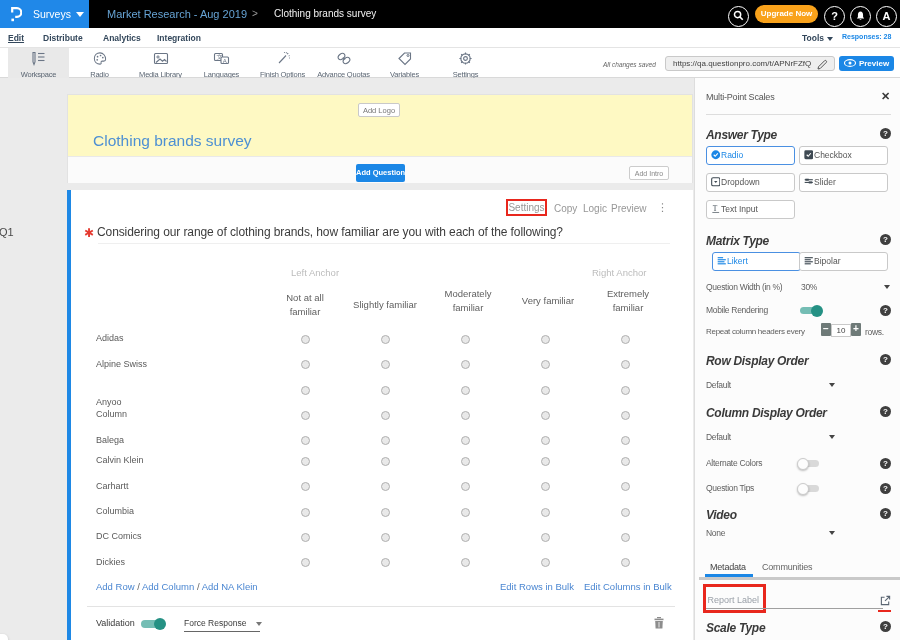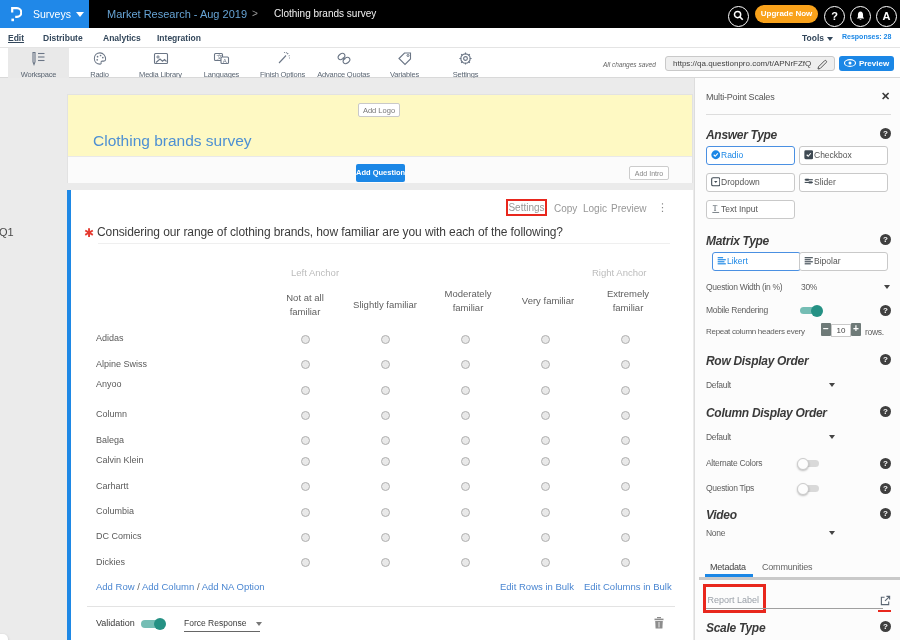--- a/index.html
+++ b/index.html
@@ -247,21 +247,21 @@
     <div class="radio" style="left:309.5px; top:144.5px;"></div>
     <div class="radio" style="left:390px; top:144.5px;"></div>
     <div class="radio" style="left:470px; top:144.5px;"></div>
     <div class="radio" style="left:550px; top:144.5px;"></div>
     <div class="rowlab" style="top:168.8px;">Alpine Swiss</div>
     <div class="radio" style="left:229.5px; top:170.3px;"></div>
     <div class="radio" style="left:309.5px; top:170.3px;"></div>
     <div class="radio" style="left:390px; top:170.3px;"></div>
     <div class="radio" style="left:470px; top:170.3px;"></div>
     <div class="radio" style="left:550px; top:170.3px;"></div>
-    <div class="rowlab" style="top:189px;">Anyoo</div>
+    <div class="rowlab" style="top:207px;">Anyoo</div>
     <div class="radio" style="left:229.5px; top:195.8px;"></div>
     <div class="radio" style="left:309.5px; top:195.8px;"></div>
     <div class="radio" style="left:390px; top:195.8px;"></div>
     <div class="radio" style="left:470px; top:195.8px;"></div>
     <div class="radio" style="left:550px; top:195.8px;"></div>
     <div class="rowlab" style="top:219.3px;">Column</div>
     <div class="radio" style="left:229.5px; top:220.8px;"></div>
     <div class="radio" style="left:309.5px; top:220.8px;"></div>
     <div class="radio" style="left:390px; top:220.8px;"></div>
     <div class="radio" style="left:470px; top:220.8px;"></div>
@@ -295,21 +295,21 @@
     <div class="radio" style="left:309.5px; top:342.9px;"></div>
     <div class="radio" style="left:390px; top:342.9px;"></div>
     <div class="radio" style="left:470px; top:342.9px;"></div>
     <div class="radio" style="left:550px; top:342.9px;"></div>
     <div class="rowlab" style="top:366.5px;">Dickies</div>
     <div class="radio" style="left:229.5px; top:368px;"></div>
     <div class="radio" style="left:309.5px; top:368px;"></div>
     <div class="radio" style="left:390px; top:368px;"></div>
     <div class="radio" style="left:470px; top:368px;"></div>
     <div class="radio" style="left:550px; top:368px;"></div>
-    <div class="lrow" style="left:25px;"><span class="blue">Add Row</span> <span class="slash">/</span> <span class="blue">Add Column</span> <span class="slash">/</span> <span class="blue">Add NA Option</span></div>
+    <div class="lrow" style="left:25px;"><span class="blue">Add Row</span> <span class="slash">/</span> <span class="blue">Add Column</span> <span class="slash">/</span> <span class="blue">Add NA Klein</span></div>
     <div class="lrow blue" style="left:429px;">Edit Rows in Bulk</div>
     <div class="lrow blue" style="left:513px;">Edit Columns in Bulk</div>
     <div class="divid"></div>
     <div class="valid">Validation</div>
     <div style="position:absolute; left:70px; top:430px; width:20px; height:8px; background:#74bdb4; border-radius:4px;">
         <div style="position:absolute; right:-5px; top:-2px; width:12px; height:12px; border-radius:50%; background:#259184;"></div>
       </div>
     <div class="forcer">Force Response</div>
     <div class="fcaret"></div>
     <svg style="position:absolute; left:583px; top:427px;" width="10" height="12" viewBox="0 0 10 12">

